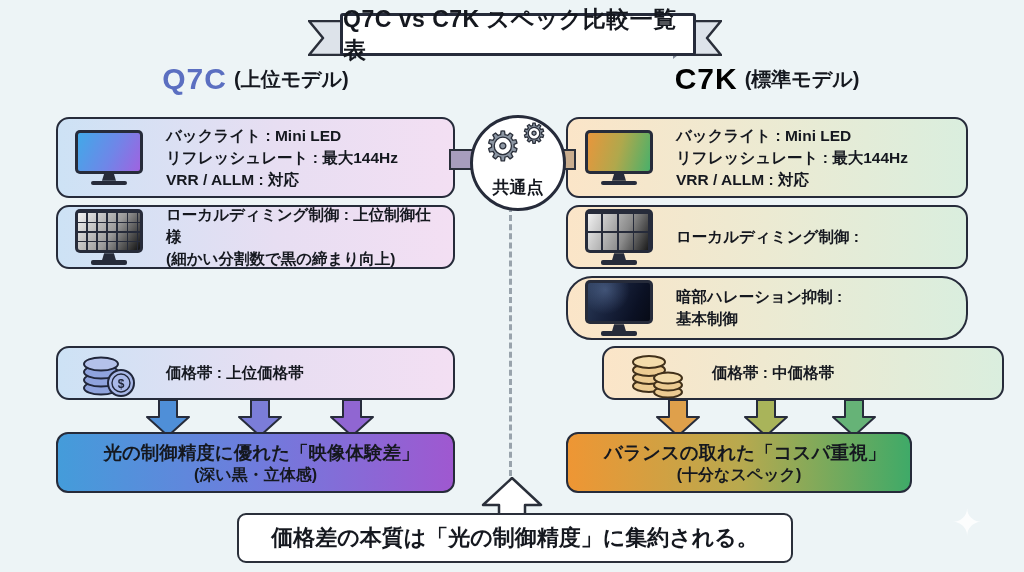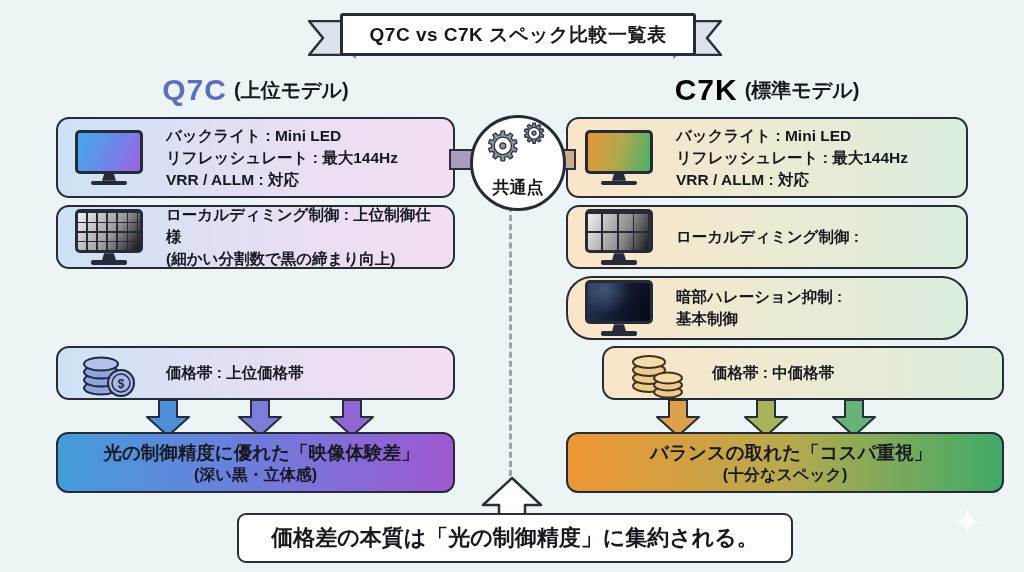--- a/index.html
+++ b/index.html
@@ -4,24 +4,24 @@
 <style>
   html,body{margin:0;padding:0;}
   body{font-family:"Liberation Sans","DejaVu Sans",sans-serif;font-weight:700;color:#15181f;}
   .canvas{position:relative;width:1024px;height:572px;background:#edf4f6;overflow:hidden;}
 
   
   .ribbon-tail{position:absolute;top:20px;z-index:1;}
   .ribbon-fold{position:absolute;z-index:1;}
   .title-banner{position:absolute;left:340px;top:13px;width:350px;height:37px;z-index:2;
     background:#ffffff;border:3px solid #262b3a;border-radius:3px;
-    display:flex;align-items:center;justify-content:center;font-size:19px;letter-spacing:.5px;}
-
-  
-  .col-header{position:absolute;top:73px;height:34px;display:flex;align-items:center;justify-content:center;gap:7px;}
+    display:flex;align-items:center;justify-content:center;font-size:23px;letter-spacing:.5px;}
+
+  
+  .col-header{position:absolute;top:62px;height:34px;display:flex;align-items:center;justify-content:center;gap:7px;}
   .col-header .model{font-size:30px;letter-spacing:1px;}
   .col-header .suffix{font-size:20px;color:#15181f;}
   .q7c{color:#5b6fc1;}
   .c7k{color:#000000;}
 
   
   .spec-box{position:absolute;width:399px;border:2.5px solid #262b3a;border-radius:13px;
     display:flex;align-items:center;padding:0 14px;box-sizing:border-box;}
   .spec-box.lft{left:56px;background:linear-gradient(90deg,#cde2f5 0%,#e7def2 55%,#f3dff3 100%);}
   .spec-box.rgt{left:566px;width:402px;background:linear-gradient(90deg,#fbe5c8 0%,#ecead2 50%,#daeede 100%);}
@@ -44,21 +44,21 @@
   .scr-dark{background:
       radial-gradient(circle at 28% 18%,rgba(130,160,210,.35),transparent 45%),
       linear-gradient(115deg,#2a3a58 0%,#18223c 40%,#0b1124 75%,#070b16 100%);}
   .tv-neck{width:14px;height:7px;background:#262b3a;clip-path:polygon(15% 0,85% 0,100% 100%,0 100%);}
   .tv-base{width:36px;height:4.5px;background:#262b3a;border-radius:2px;}
 
   
   .result-box{position:absolute;top:432px;height:61px;border:2.5px solid #262b3a;border-radius:12px;
     display:flex;flex-direction:column;align-items:center;justify-content:center;box-sizing:border-box;}
   .result-box.lft{left:56px;width:399px;background:linear-gradient(90deg,#449cda 0%,#6f7cdd 50%,#9f58d0 100%);}
-  .result-box.rgt{left:566px;width:438px;background:linear-gradient(90deg,#ee9634 0%,#b9a94e 50%,#3faa68 100%);}
+  .result-box.rgt{left:566px;width:346px;background:linear-gradient(90deg,#ee9634 0%,#b9a94e 50%,#3faa68 100%);}
   .result-line1{font-size:18.5px;margin-left:12px;}
   .result-line2{font-size:16px;}
 
   
   .hub{position:absolute;left:470px;top:115px;width:90px;height:90px;background:#ffffff;
     border:3px solid #262b3a;border-radius:50%;z-index:3;}
   .gear{position:absolute;color:#8d97a4;-webkit-text-stroke:1.3px #2a2f3a;line-height:1;}
   .gear-big{font-size:40px;left:12px;top:8px;}
   .gear-small{font-size:27px;left:49px;top:3px;}
   .hub-label{position:absolute;left:0;right:0;bottom:9px;text-align:center;font-size:17px;}

